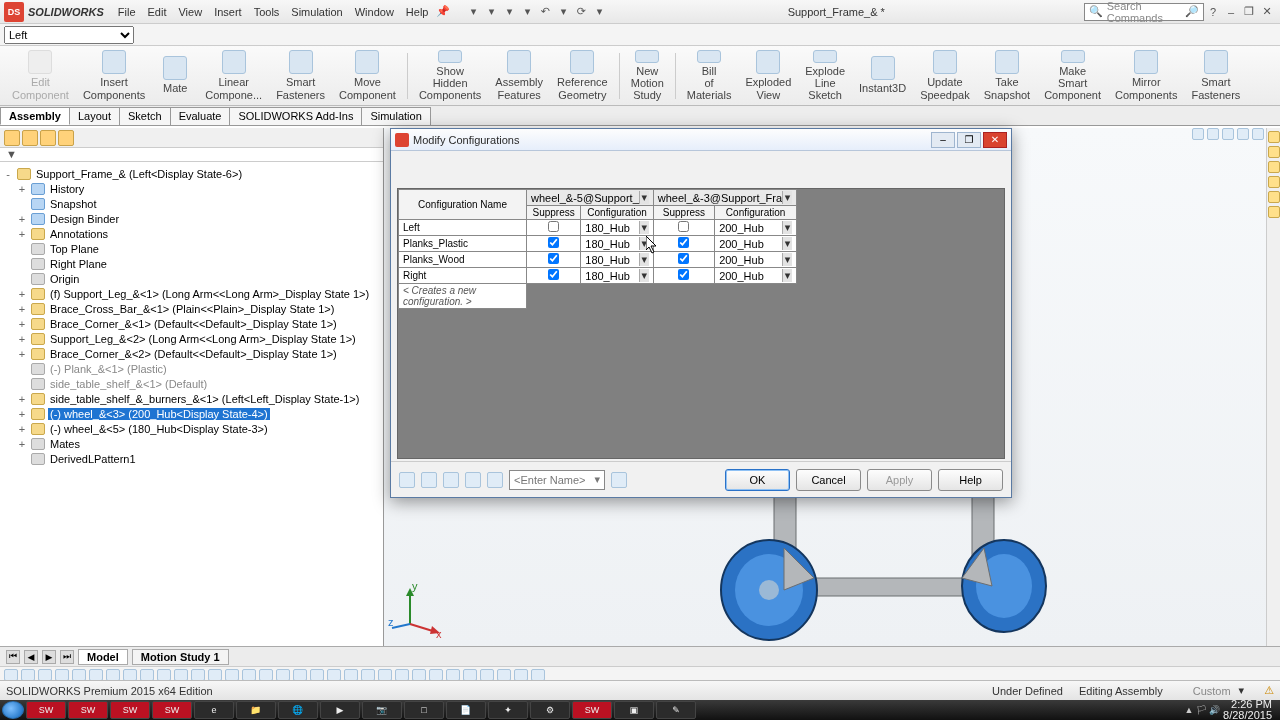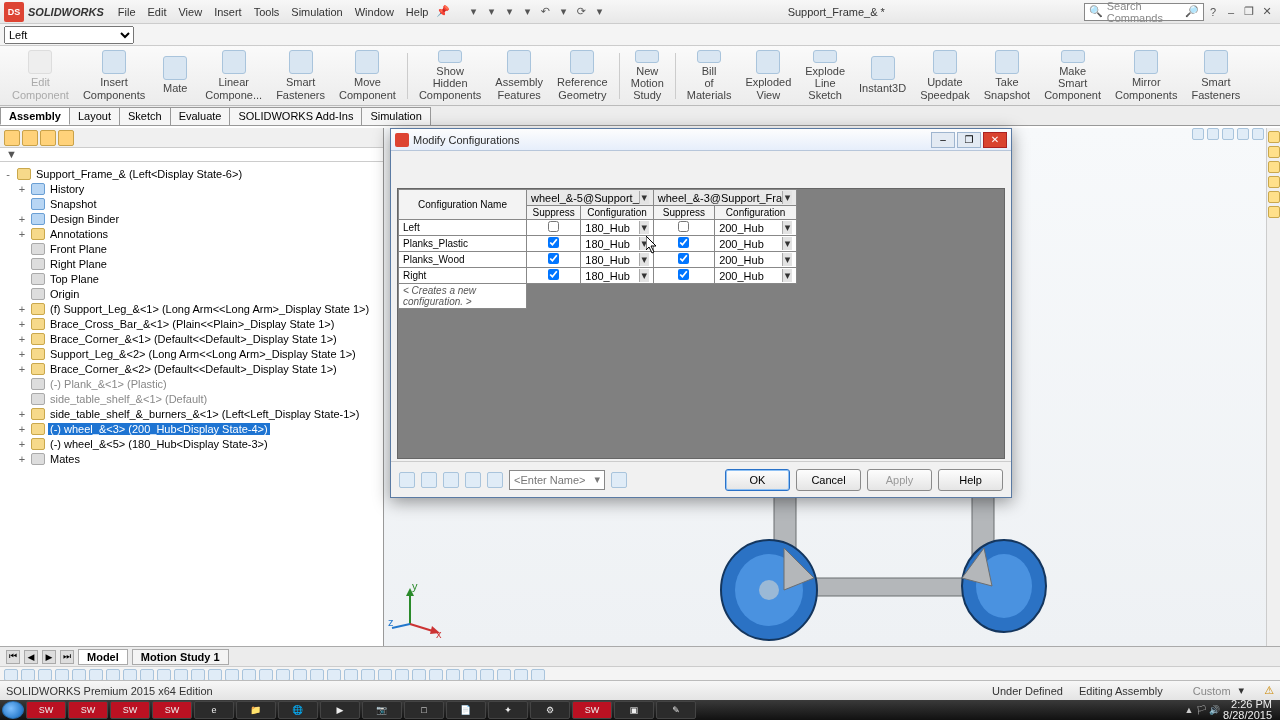--- a/index.html
+++ b/index.html
@@ -278,38 +278,32 @@
         <div class="row">
           <span class="ind" style="width: 14px;"></span>
           <span class="exp">+</span>
           <span class="nic gold"></span>
           <span class="lbl">Annotations</span>
         </div>
         <div class="row">
           <span class="ind" style="width: 14px;"></span>
           <span class="exp"></span>
           <span class="nic grey"></span>
-          <span class="lbl">Front Plane</span>
+          <span class="lbl">Top Plane</span>
         </div>
         <div class="row">
           <span class="ind" style="width: 14px;"></span>
           <span class="exp"></span>
           <span class="nic grey"></span>
           <span class="lbl">Right Plane</span>
         </div>
         <div class="row">
           <span class="ind" style="width: 14px;"></span>
           <span class="exp"></span>
           <span class="nic grey"></span>
-          <span class="lbl">Top Plane</span>
-        </div>
-        <div class="row">
-          <span class="ind" style="width: 14px;"></span>
-          <span class="exp"></span>
-          <span class="nic grey"></span>
           <span class="lbl">Origin</span>
         </div>
         <div class="row">
           <span class="ind" style="width: 14px;"></span>
           <span class="exp">+</span>
           <span class="nic gold"></span>
           <span class="lbl">(f) Support_Leg_&amp;&lt;1&gt; (Long Arm&lt;&lt;Long Arm&gt;_Display State 1&gt;)</span>
         </div>
         <div class="row">
           <span class="ind" style="width: 14px;"></span>
@@ -363,20 +357,26 @@
           <span class="ind" style="width: 14px;"></span>
           <span class="exp">+</span>
           <span class="nic gold"></span>
           <span class="lbl">(-) wheel_&amp;&lt;5&gt; (180_Hub&lt;Display State-3&gt;)</span>
         </div>
         <div class="row">
           <span class="ind" style="width: 14px;"></span>
           <span class="exp">+</span>
           <span class="nic grey"></span>
           <span class="lbl">Mates</span>
+        </div>
+        <div class="row">
+          <span class="ind" style="width: 14px;"></span>
+          <span class="exp"></span>
+          <span class="nic grey"></span>
+          <span class="lbl">DerivedLPattern1</span>
         </div>
       </div>
   </div>
   <div class="canvas">
 
     <svg style="left:4px; bottom:6px;" width="60" height="60">
       <line x1="22" y1="44" x2="22" y2="12" stroke="#2a8a2a" stroke-width="2"></line>
         <polygon points="22,8 18,16 26,16" fill="#2a8a2a"></polygon>
       <line x1="22" y1="44" x2="48" y2="52" stroke="#c33" stroke-width="2"></line>
         <polygon points="52,53 44,46 42,54" fill="#c33"></polygon>

